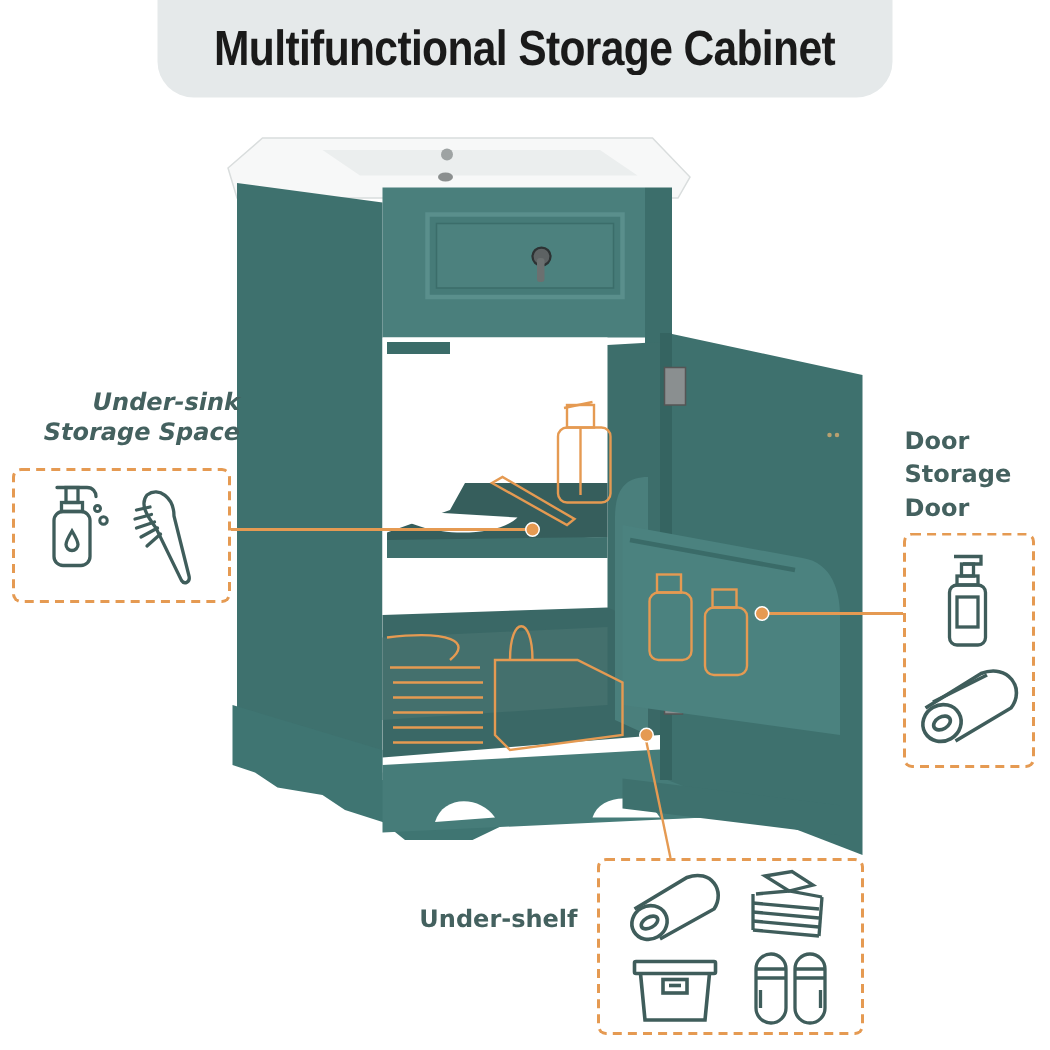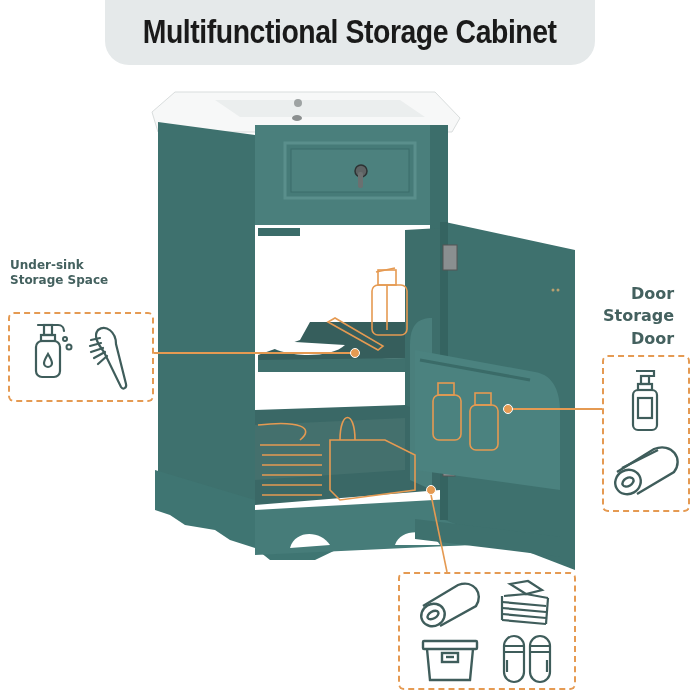--- a/index.html
+++ b/index.html
@@ -1,20 +1,20 @@
 <!DOCTYPE html>
 <html><head>
 <meta charset="utf-8">
 <style>
   html,body{margin:0;padding:0;background:#ffffff;}
   body{width:700px;height:700px;position:relative;overflow:hidden;font-family:"Liberation Sans",sans-serif;}
   .banner{position:absolute;left:105px;top:-20px;width:490px;height:85px;background:#e5e9ea;border-radius:0 0 24px 24px;display:flex;align-items:flex-end;justify-content:center;padding-bottom:14px;box-sizing:border-box;}
   .banner-title{font-family:"Liberation Sans",sans-serif;font-weight:bold;font-size:33px;color:#1a1a1a;letter-spacing:-0.5px;transform:scaleX(0.86);white-space:nowrap;}
-  .label{position:absolute;font-family:"DejaVu Sans",sans-serif;font-weight:bold;color:#44615f;line-height:1.25;text-align:right;}
-  .label-left{left:10px;top:258px;width:150px;text-align:left;font-size:12px;}
+  .label{position:absolute;font-family:"DejaVu Sans",sans-serif;font-weight:bold;color:#44615f;line-height:1.25;}
+  .label-left{left:10px;top:258px;width:150px;text-align:right;font-size:16px;font-style:italic;}
   .label-right{left:603px;top:283px;font-size:16px;line-height:1.4;}
   .label-bottom{left:270px;top:603px;width:115px;text-align:right;font-size:16px;}
   .dash-box{position:absolute;border:2px dashed #e59a52;border-radius:6px;box-sizing:border-box;}
   .box-left{left:8px;top:312px;width:146px;height:90px;}
   .box-right{left:602px;top:355px;width:88px;height:157px;}
   .box-bottom{left:398px;top:572px;width:178px;height:118px;}
   .leader{position:absolute;background:#e59a52;}
   .dot{position:absolute;width:8px;height:8px;border-radius:50%;background:#e59a52;border:1px solid #ffffff;}
   svg{position:absolute;overflow:visible;}
   .icon{position:absolute;}
@@ -151,20 +151,21 @@
     <path d="M5,28 L42,5 C60,-2 72,15 62,28 L25,50"></path>
     <ellipse cx="16" cy="38" rx="13" ry="12" transform="rotate(-30 16 38)"></ellipse>
     <ellipse cx="16" cy="38" rx="6" ry="4" transform="rotate(-30 16 38)"></ellipse>
     <path d="M10,24 L46,6"></path>
   </g>
 </svg>
 <div class="leader" style="left:508px;top:408px;width:94px;height:2px;"></div>
 <div class="dot" style="left:503px;top:404px;"></div>
 
 <div class="label label-bottom">
+  <div>Under-shelf</div>
 </div>
 <div class="dash-box box-bottom"></div>
 <svg class="icon" width="70" height="50" style="left:418px;top:580px;">
   <g stroke="#3f5d5b" stroke-width="2.4" fill="none">
     <path d="M5,26 L40,5 C56,-1 66,14 58,26 L22,46"></path>
     <ellipse cx="15" cy="35" rx="12" ry="11" transform="rotate(-30 15 35)"></ellipse>
     <ellipse cx="15" cy="35" rx="6" ry="3.5" transform="rotate(-30 15 35)"></ellipse>
   </g>
 </svg>
 <svg class="icon" width="55" height="50" style="left:498px;top:578px;">

